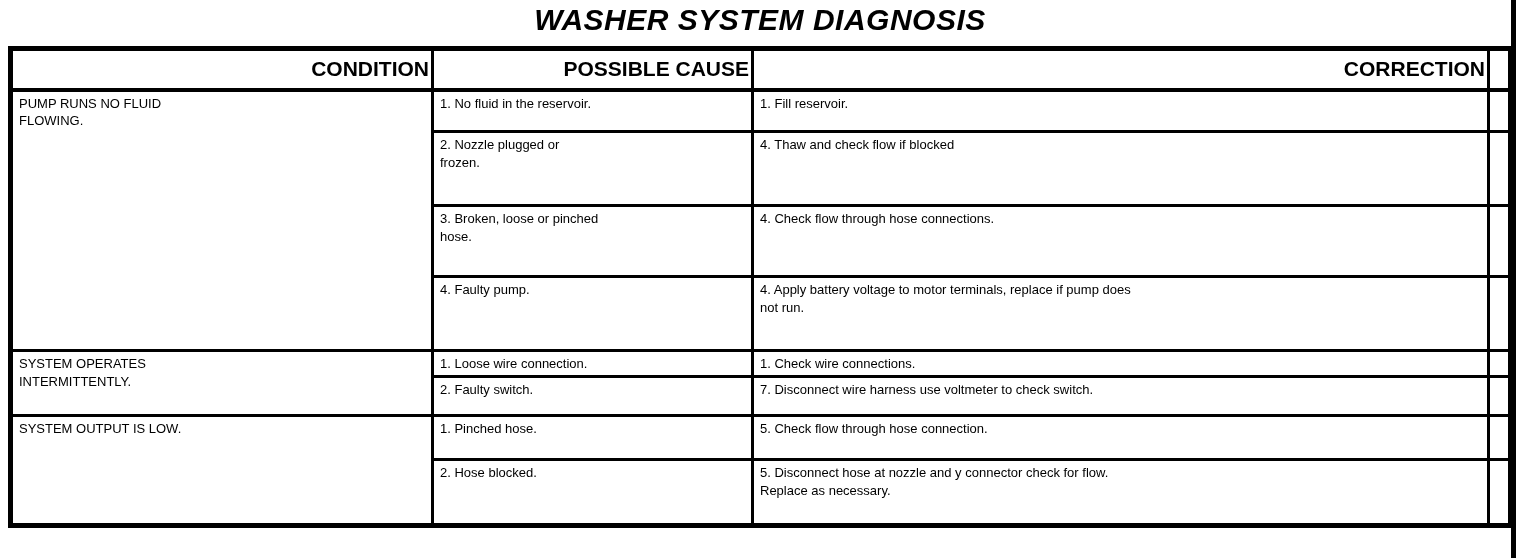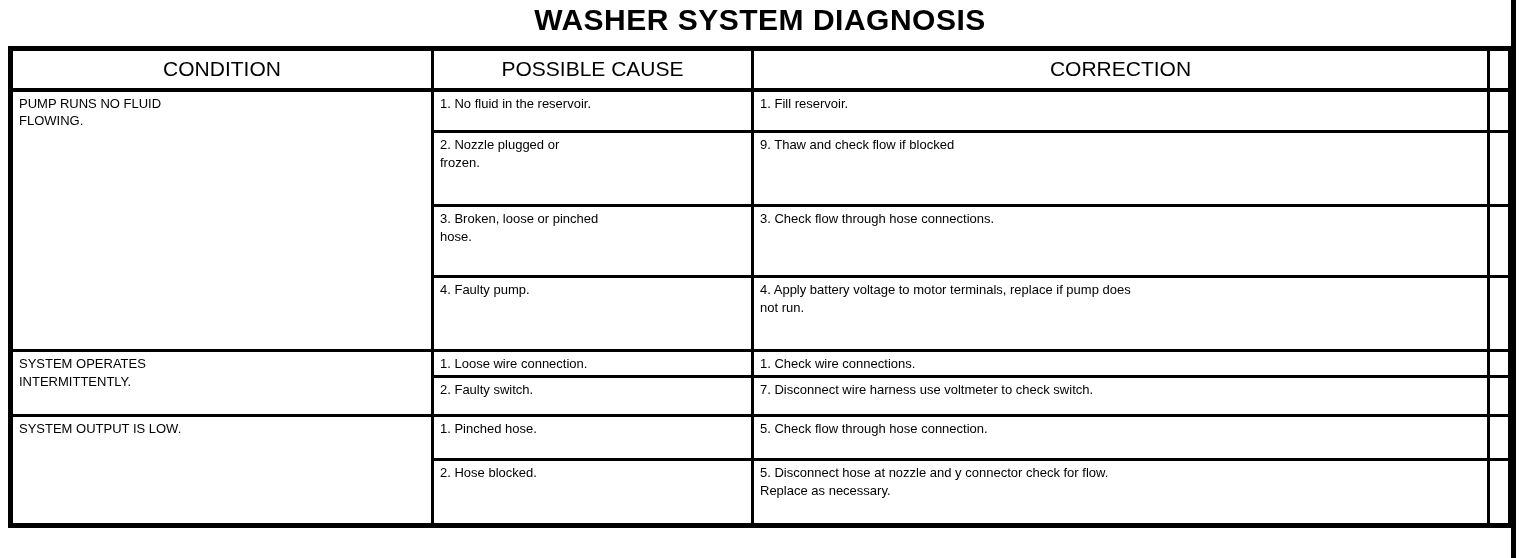--- a/index.html
+++ b/index.html
@@ -22,20 +22,21 @@
     position: absolute;
     top: 0;
     left: 0;
     width: 1520px;
     text-align: center;
     font-size: 30px;
     font-weight: bold;
     letter-spacing: 0.5px;
     line-height: 40px;
     white-space: nowrap;
+    font-style: italic;
   }
   table.diag {
     position: absolute;
     left: 8px;
     top: 46px;
     width: 1500px;
     border-collapse: collapse;
     table-layout: fixed;
     border: 5px solid #000;
   }
@@ -43,22 +44,22 @@
     border: 3px solid #000;
     vertical-align: top;
     padding: 3px 6px 2px 6px;
     font-size: 13px;
     line-height: 1.35;
     white-space: pre-wrap;
     overflow: hidden;
   }
   table.diag th {
     font-size: 21px;
-    font-weight: normal;
-    text-align: center;
+    font-weight: bold;
+    text-align: right;
     vertical-align: middle;
     padding: 4px 2px;
     border-bottom-width: 4px;
   }
   .page-edge {
     position: absolute;
     top: 0;
     left: 1511px;
     width: 5px;
     height: 558px;
@@ -90,27 +91,27 @@
     <tr style="height:42px">
       <td rowspan="4">PUMP RUNS NO FLUID
 FLOWING.</td>
       <td>1. No fluid in the reservoir.</td>
       <td>1. Fill reservoir.</td>
       <td></td>
     </tr>
     <tr style="height:74px">
       <td>2. Nozzle plugged or
 frozen.</td>
-      <td>9. Thaw and check flow if blocked</td>
+      <td>4. Thaw and check flow if blocked</td>
       <td></td>
     </tr>
     <tr style="height:71px">
       <td>3. Broken, loose or pinched
 hose.</td>
-      <td>3. Check flow through hose connections.</td>
+      <td>4. Check flow through hose connections.</td>
       <td></td>
     </tr>
     <tr style="height:74px">
       <td>4. Faulty pump.</td>
       <td>4. Apply battery voltage to motor terminals, replace if pump does
 not run.</td>
       <td></td>
     </tr>
 
     <tr style="height:26px">

